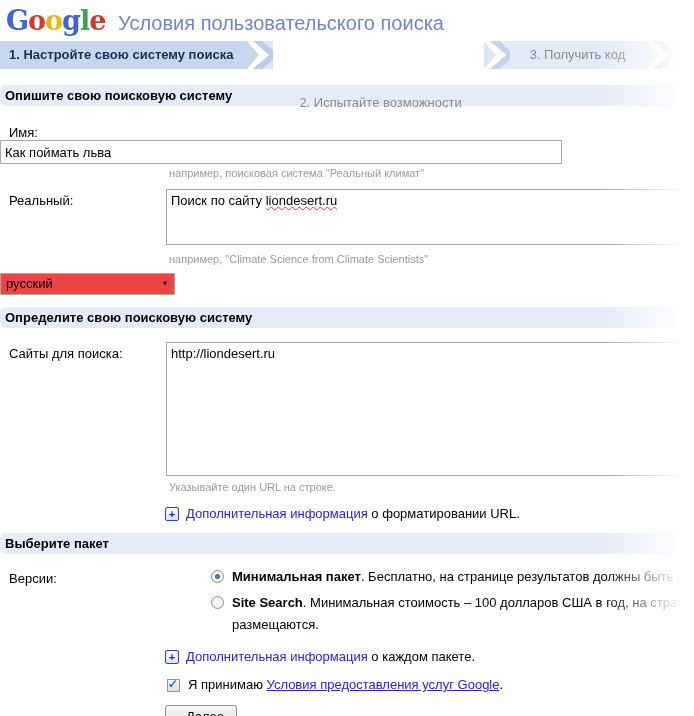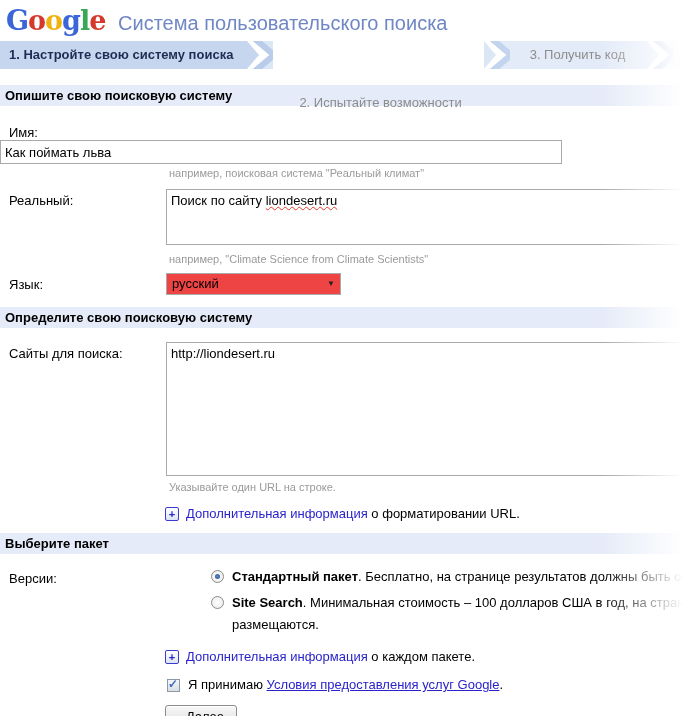--- a/index.html
+++ b/index.html
@@ -15,21 +15,21 @@
   
   .tabbar{display:flex;height:28px;margin-top:3px;align-items:stretch;}
   .tab{line-height:28px;white-space:nowrap;}
   .tab-active{background:#c7d6ef;color:#1f2c53;font-weight:bold;padding:0 14px 0 9px;}
   .tab-2{background:#fef9c3;color:#8c8c8c;padding:0 22px 0 26px;margin-top:48px;}
   .tab-3{background:#e4ebf8;color:#8c8c8c;padding:0 22px 0 20px;}
   .tab-tail{flex:1;background:#eef2fb;}
   .sep{display:block;height:28px;}
 
   
-  .section-bar{height:21px;line-height:21px;background:#e5ebf8;font-weight:bold;padding-left:5px;}
+  .section-bar{height:21px;line-height:21px;background:#e5ebf8;font-weight:bold;padding-left:5px;border-radius:6px;}
   .sb1{margin-top:16px;} .sb2{margin-top:12px;} .sb3{margin-top:12px;}
 
   
   .form-row{display:flex;align-items:flex-start;}
   .row-label{width:157px;padding:4px 0 0 9px;flex:0 0 auto;}
   .field{flex:0 0 auto;}
   .hint{color:#9a9a9a;font-size:11px;margin-left:169px;}
 
   .text-input{width:552px;height:18px;border:1px solid #a9a9a9;padding:2px 4px;
     font-family:"Liberation Sans",sans-serif;font-size:13px;color:#000;background:#fff;}
@@ -89,21 +89,21 @@
   .mt-terms{margin-top:13px;}
 </style>
 </head>
 <body>
 
 <div id="app">
 
   
   <div class="header">
     <span class="logo"><span class="c-blue">G</span><span class="c-red">o</span><span class="c-yellow">o</span><span class="c-blue">g</span><span class="c-green">l</span><span class="c-red">e</span></span>
-    <span class="app-title">Система пользовательского поиска</span>
+    <span class="app-title">Условия пользовательского поиска</span>
   </div>
 
   
   <div class="tabbar">
     <span class="tab tab-active">1. Настройте свою систему поиска</span>
     <svg class="sep" width="26" height="28" viewBox="0 0 26 28">
       <rect width="26" height="28" fill="#dce7f6"></rect>
       <path d="M-3 -3 L17 14 L-3 31" stroke="#ffffff" stroke-width="7" fill="none"></path>
       <path d="M7 -3 L27 14 L7 31" stroke="#b9cdeb" stroke-width="6" fill="none"></path>
       <path d="M0 0 L12 14 L0 28 Z" fill="#c7d6ef"></path>
@@ -138,21 +138,20 @@
 
   <div class="form-row mt-desc">
     <div class="row-label">Реальный:</div>
     <div class="field">
       <div class="textarea-box ta-desc"><span>Поиск по сайту </span><span class="squiggle">liondesert.ru</span></div>
     </div>
   </div>
   <div class="hint mt-h2">например, "Climate Science from Climate Scientists"</div>
 
   <div class="form-row mt-lang">
-    <div class="row-label">Язык:</div>
     <div class="field">
       <div class="select-box">
         <span>русский</span>
         <span class="select-arrow"></span>
       </div>
     </div>
   </div>
 
   
   <div class="section-bar sb2">Определите свою поисковую систему</div>
@@ -174,21 +173,21 @@
 
   
   <div class="section-bar sb3">Выберите пакет</div>
 
   <div class="form-row mt-versions">
     <div class="row-label">Версии:</div>
     <div class="field">
       <div class="choice-row">
         <span class="radio checked"></span>
         <span class="choice-text">
-          <b>Стандартный пакет</b><span>. Бесплатно, на странице результатов должны быть объявления.</span>
+          <b>Минимальная пакет</b><span>. Бесплатно, на странице результатов должны быть объявления.</span>
         </span>
       </div>
       <div class="choice-row mt-radio2">
         <span class="radio"></span>
         <span>
           <span class="choice-text">
             <b>Site Search</b><span>. Минимальная стоимость – 100 долларов США в год, на страницах с результатами объявления не</span>
           </span>
           <div class="choice-line2">размещаются.</div>
         </span>

